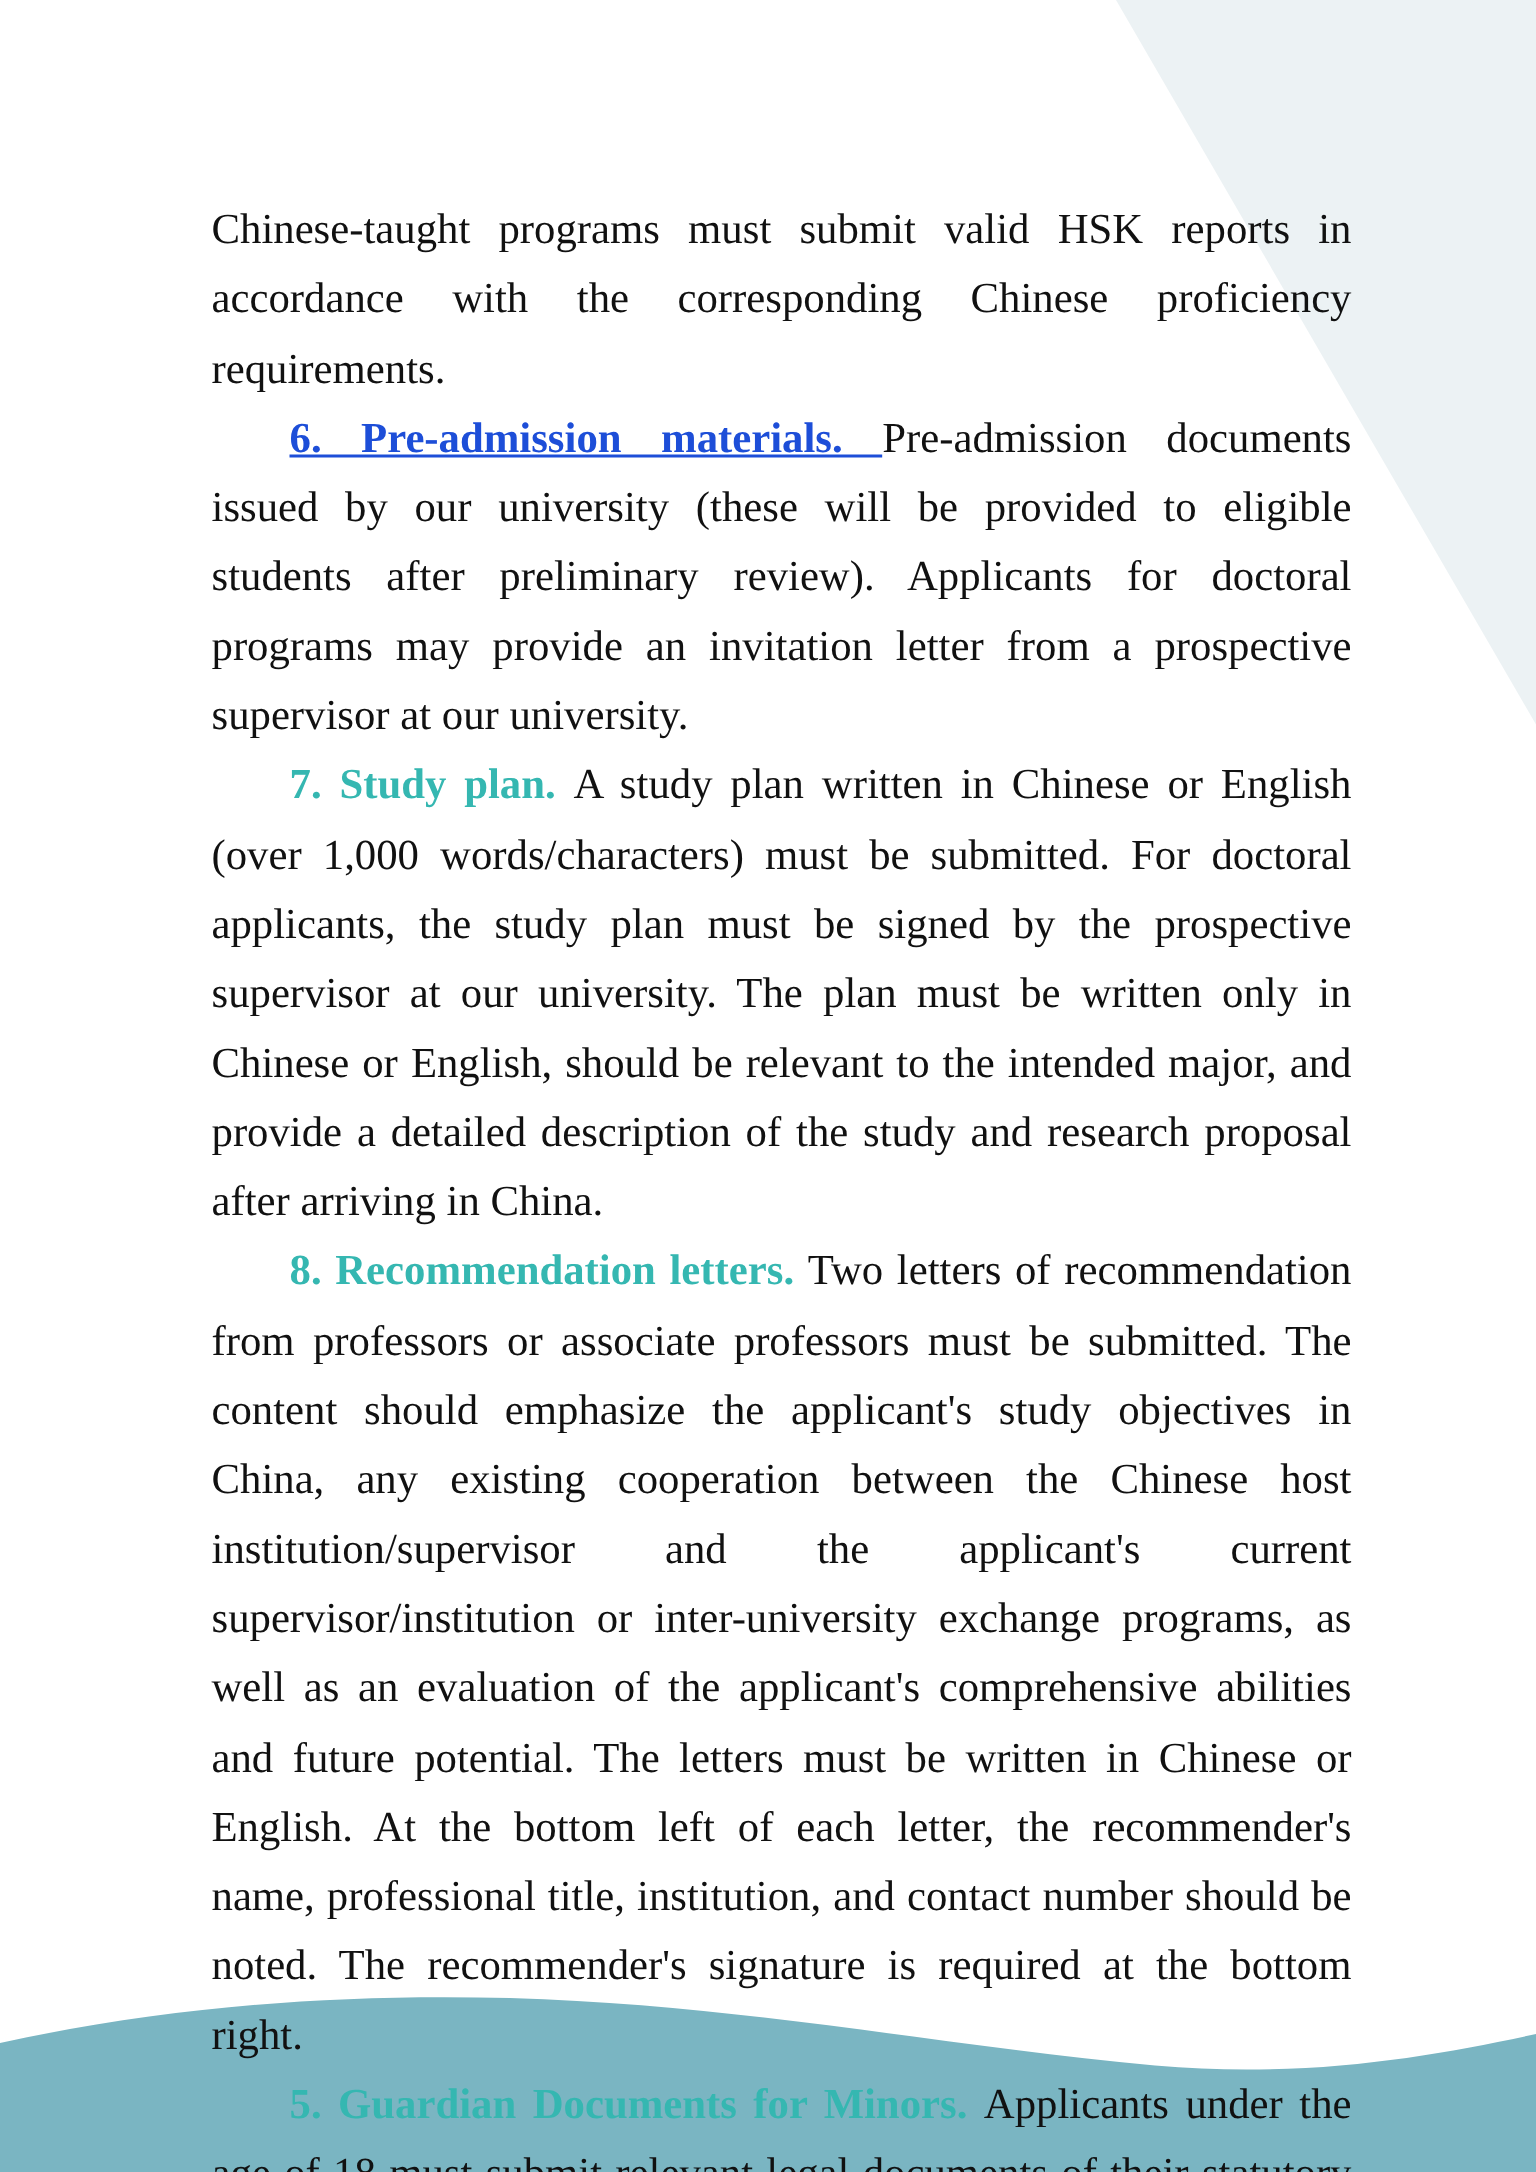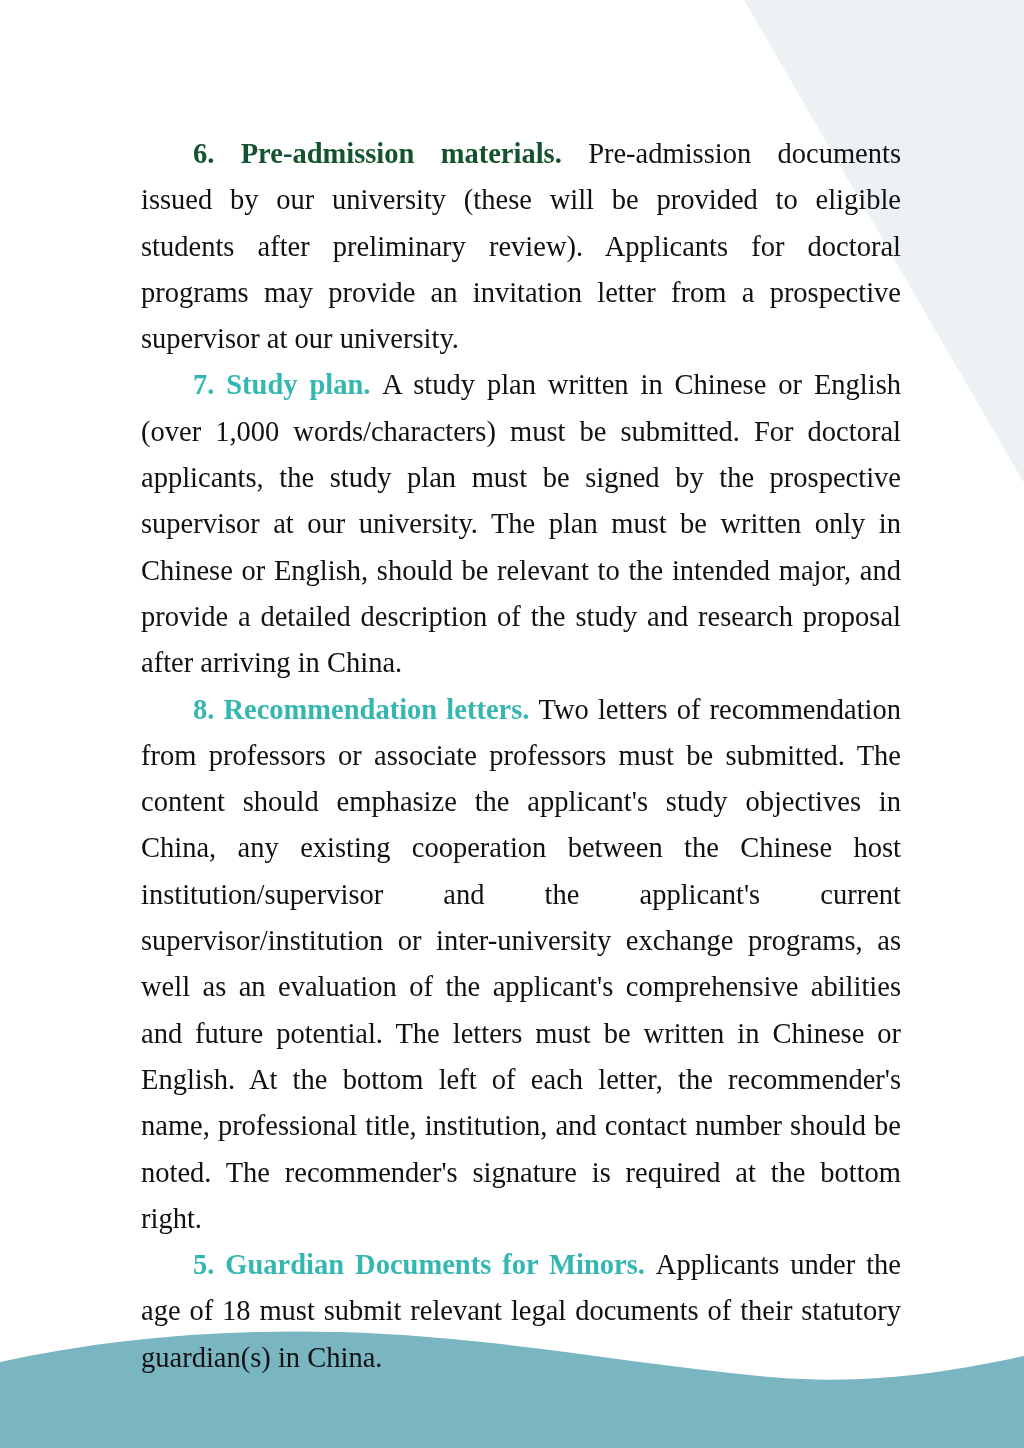--- a/index.html
+++ b/index.html
@@ -51,22 +51,23 @@
 <body>
 
 <div class="page">
 
   <svg class="decor" viewBox="0 0 1024 1448" xmlns="http://www.w3.org/2000/svg">
     <polygon id="corner-shape" points="744,0 1024,0 1024,483" fill="#ecf2f4"></polygon>
     <path id="wave-shape" d="M0,1362 C110,1338 220,1329 340,1332 C500,1337 620,1363 770,1377 C870,1386 955,1371 1024,1356 L1024,1448 L0,1448 Z" fill="#7ab5c2"></path>
   </svg>
 
   <div class="text-column" style="color: rgb(17, 17, 17);">
+    <p class="para no-indent"><span class="body-text">Chinese-taught programs must submit valid HSK reports in accordance with the corresponding Chinese proficiency requirements.</span></p>
 
-    <p class="para"><span class="lead" style="color: #14532d;">6. Pre-admission materials. </span><span class="body-text">Pre-admission documents issued by our university (these will be provided to eligible students after preliminary review). Applicants for doctoral programs may provide an invitation letter from a prospective supervisor at our university.</span></p>
+    <p class="para"><span class="lead" style="color: #1d4ed8; text-decoration: underline;">6. Pre-admission materials. </span><span class="body-text">Pre-admission documents issued by our university (these will be provided to eligible students after preliminary review). Applicants for doctoral programs may provide an invitation letter from a prospective supervisor at our university.</span></p>
 
     <p class="para"><span class="lead" style="color: rgb(53, 183, 177);">7. Study plan. </span><span class="body-text">A study plan written in Chinese or English (over 1,000 words/characters) must be submitted. For doctoral applicants, the study plan must be signed by the prospective supervisor at our university. The plan must be written only in Chinese or English, should be relevant to the intended major, and provide a detailed description of the study and research proposal after arriving in China.</span></p>
 
     <p class="para"><span class="lead" style="color: rgb(53, 183, 177);">8. Recommendation letters. </span><span class="body-text">Two letters of recommendation from professors or associate professors must be submitted. The content should emphasize the applicant's study objectives in China, any existing cooperation between the Chinese host institution/supervisor and the applicant's current supervisor/institution or inter-university exchange programs, as well as an evaluation of the applicant's comprehensive abilities and future potential. The letters must be written in Chinese or English. At the bottom left of each letter, the recommender's name, professional title, institution, and contact number should be noted. The recommender's signature is required at the bottom right.</span></p>
 
     <p class="para"><span class="lead" style="color: rgb(53, 183, 177);">5. Guardian Documents for Minors. </span><span class="body-text">Applicants under the age of 18 must submit relevant legal documents of their statutory guardian(s) in China.</span></p>
   </div>
 
 </div>
 

